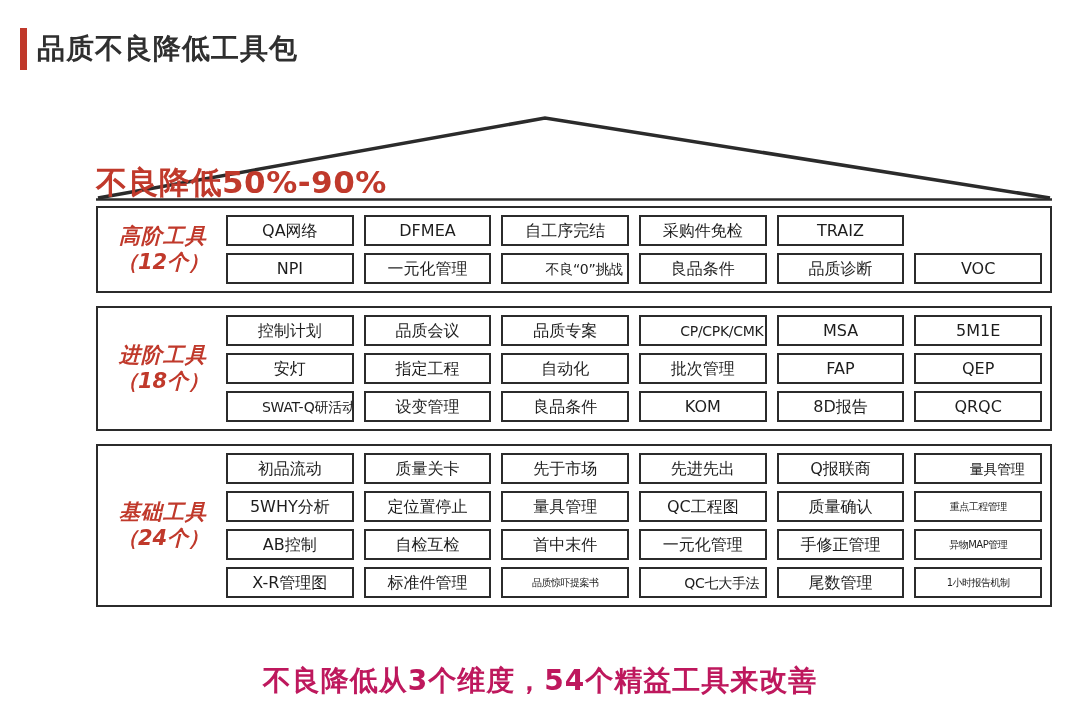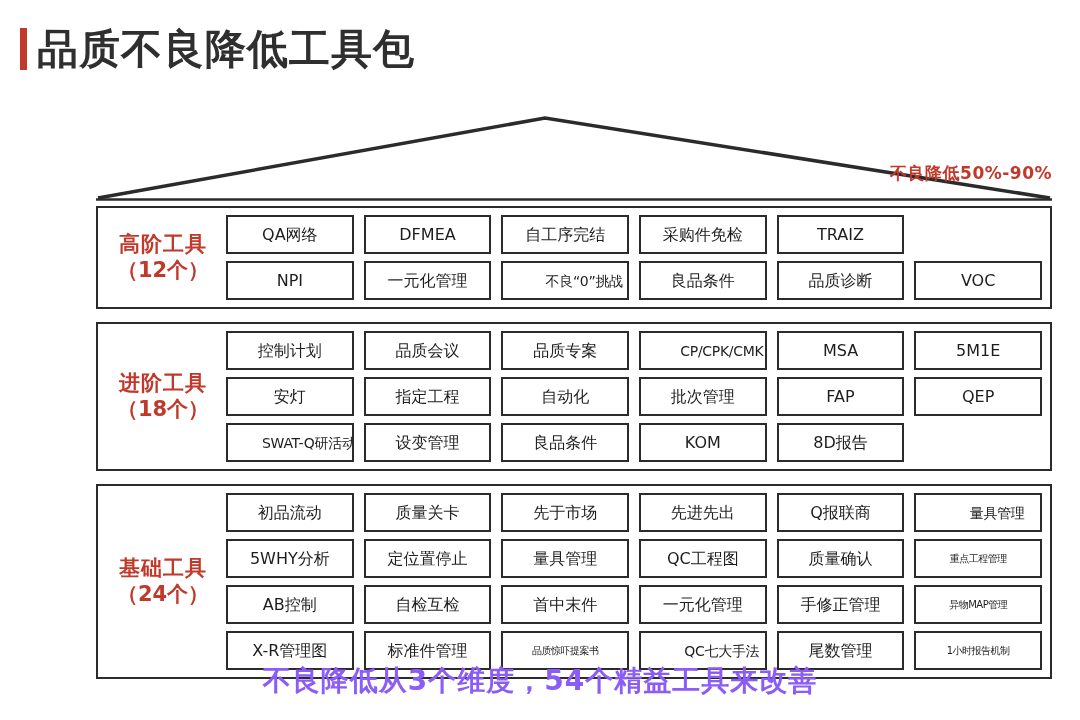--- a/index.html
+++ b/index.html
@@ -27,21 +27,21 @@
     height: 46px;
   }
   .title-bar {
     width: 7px;
     height: 42px;
     background: #c0392b;
     margin-right: 10px;
     flex: 0 0 auto;
   }
   .title-text {
-    font-size: 41px;
+    font-size: 28px;
     font-weight: bold;
     letter-spacing: 1px;
     color: #2f2f2f;
     line-height: 1;
     white-space: nowrap;
   }
 
   
   .roof-wrap {
     position: absolute;
@@ -49,22 +49,22 @@
     top: 110px;
     width: 956px;
     height: 92px;
   }
   .roof-wrap svg { display: block; }
   .roof-label {
     position: absolute;
     left: 0;
     top: 52px;
     width: 956px;
-    text-align: right;
-    font-size: 17px;
+    text-align: left;
+    font-size: 31px;
     font-weight: bold;
     color: #c0392b;
     letter-spacing: 0.5px;
     white-space: nowrap;
   }
 
   
   .sections {
     position: absolute;
     left: 96px;
@@ -85,39 +85,40 @@
   .section-label {
     flex: 0 0 118px;
     display: flex;
     flex-direction: column;
     align-items: center;
     justify-content: center;
     color: #c0392b;
     font-weight: bold;
     line-height: 1.2;
     padding-right: 4px;
+    font-style: italic;
   }
   .section-label .ln1 { font-size: 21px; letter-spacing: 1px; white-space: nowrap; }
   .section-label .ln2 { font-size: 21px; letter-spacing: 0px; white-space: nowrap; }
 
   .section-grid {
     flex: 1 1 auto;
     display: flex;
     flex-direction: column;
     gap: 7px;
   }
   .grid-row {
     display: grid;
     grid-template-columns: repeat(6, 1fr);
     gap: 10px;
   }
   .cell {
     border: 2px solid #2b2b2b;
     background: #ffffff;
-    height: 39px;
+    height: 31px;
     display: flex;
     align-items: center;
     justify-content: center;
     font-size: 16px;
     color: #1d1d1d;
     line-height: 1;
     white-space: nowrap;
     overflow: hidden;
     box-sizing: border-box;
     padding: 0 2px;
@@ -127,21 +128,21 @@
 
   
   .footer {
     position: absolute;
     left: 0;
     top: 662px;
     width: 1080px;
     text-align: center;
     font-size: 28px;
     font-weight: bold;
-    color: #8b5cf6;
+    color: #be185d;
     letter-spacing: 1px;
     white-space: nowrap;
   }
 </style>
 </head>
 <body>
 
 <div class="title-row">
   <div class="title-bar"></div>
   <div class="title-text">品质不良降低工具包</div>
@@ -202,20 +203,21 @@
         <div class="cell">批次管理</div>
         <div class="cell">FAP</div>
         <div class="cell">QEP</div>
       </div>
       <div class="grid-row">
         <div class="cell tight">SWAT-Q研活动</div>
         <div class="cell">设变管理</div>
         <div class="cell">良品条件</div>
         <div class="cell">KOM</div>
         <div class="cell">8D报告</div>
+        <div class="cell">QRQC</div>
       </div>
     </div>
   </div>
 
   <div class="section">
     <div class="section-label">
       <span class="ln1">基础工具</span>
       <span class="ln2">（24个）</span>
     </div>
     <div class="section-grid">

